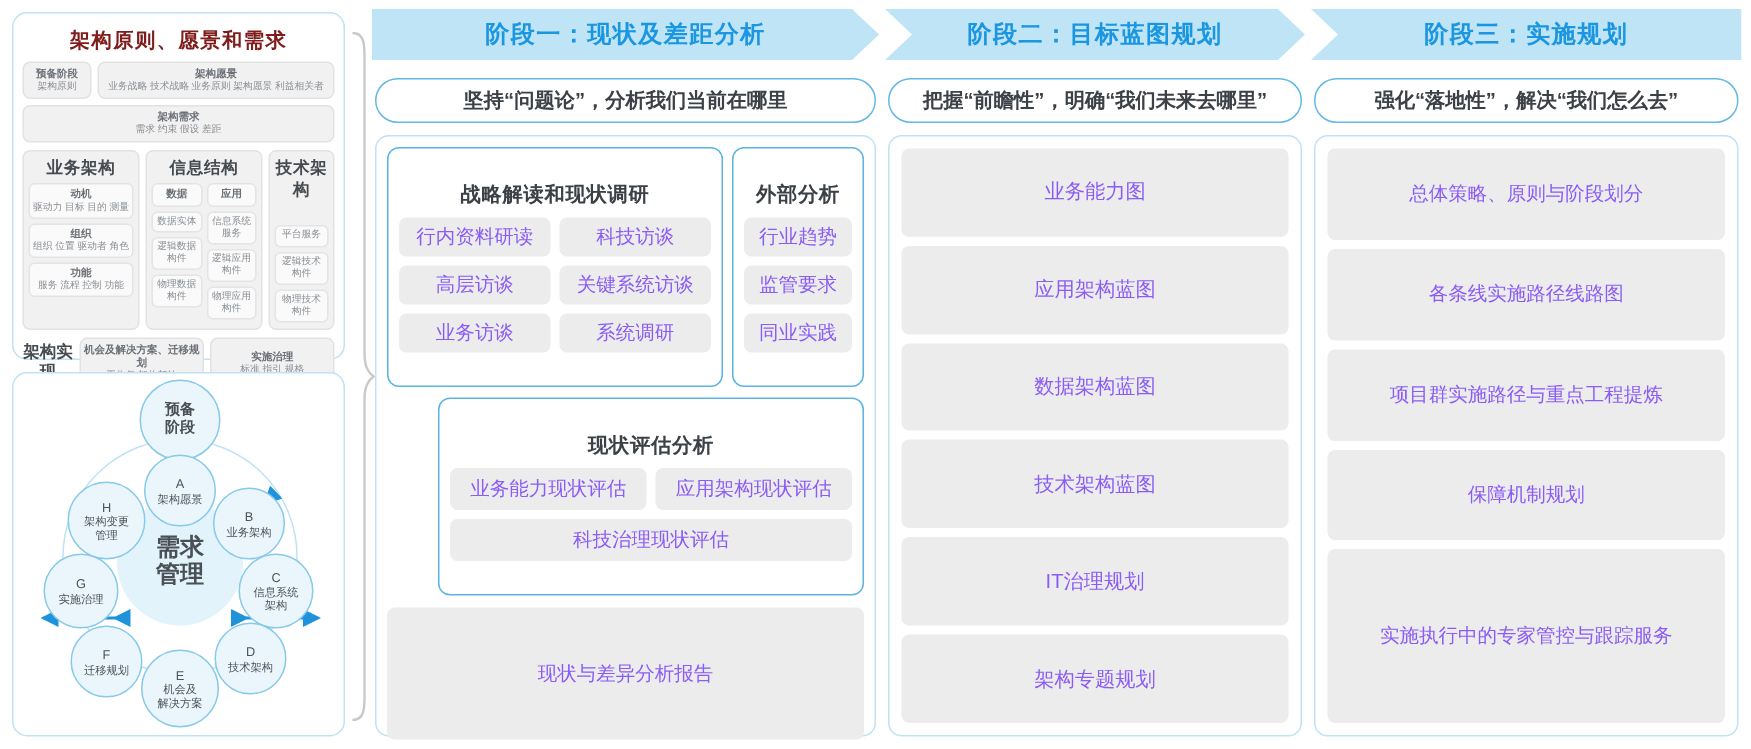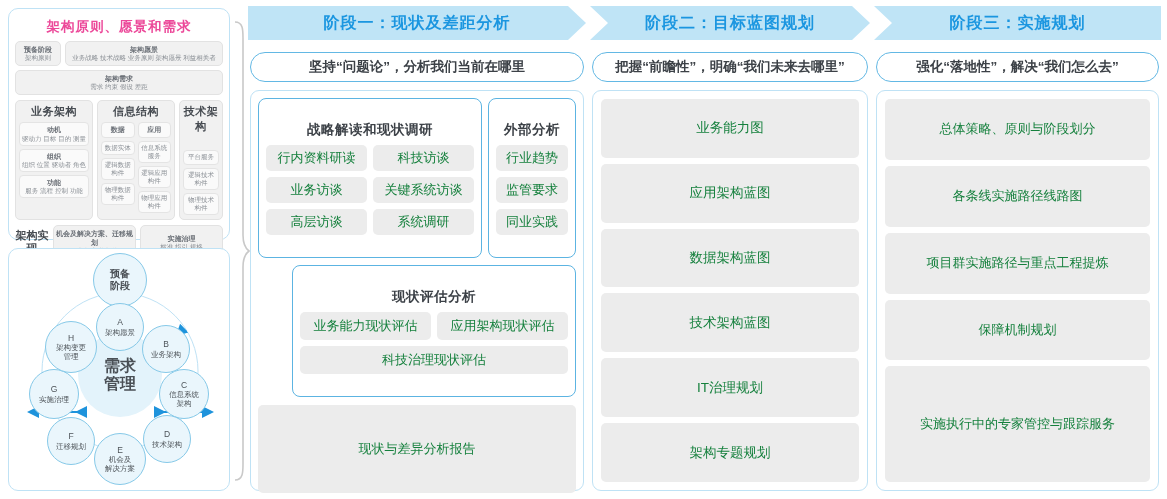--- a/index.html
+++ b/index.html
@@ -13,21 +13,21 @@
   
   #left-panel{position:absolute;left:8px;top:8px;width:222px;height:232px;
     border:1px solid #bfe2f5;border-radius:10px;background:#fff;box-sizing:border-box;padding:6px;}
   #adm-panel{position:absolute;left:8px;top:248px;width:222px;height:243px;
     border:1px solid #bfe2f5;border-radius:10px;background:#fff;box-sizing:border-box;}
 
   .gbox{background:#f1f1f1;border:1px solid #e2e2e2;border-radius:5px;box-sizing:border-box;}
   .tiny{font-size:6.5px;line-height:1.25;color:#8a8f95;text-align:center;}
   .tiny-b{font-size:7px;font-weight:bold;color:#6b7077;text-align:center;line-height:1.3;}
 
-  #arch-principles-title{font-size:13.5px;font-weight:bold;color:#ec4899;text-align:center;
+  #arch-principles-title{font-size:13.5px;font-weight:bold;color:#7f1d1d;text-align:center;
     letter-spacing:1px;margin:3px 0 5px 0;}
 
   #prep-row{display:flex;gap:4px;margin-bottom:4px;}
   #prep-stage{width:46px;padding:3px 1px;}
   #arch-vision-box{flex:1;padding:3px 2px;}
   #arch-req-box{padding:3px 2px;margin-bottom:5px;}
 
   #three-arch{display:flex;gap:4px;margin-bottom:5px;}
   .arch-col{background:#f1f1f1;border:1px solid #e2e2e2;border-radius:5px;padding:3px 3px 4px 3px;box-sizing:border-box;}
   .arch-col-title{font-size:11px;font-weight:bold;color:#464b51;text-align:center;margin-bottom:3px;letter-spacing:.5px;}
@@ -87,21 +87,21 @@
     box-sizing:border-box;}
   #pb1{left:250px;width:334px;height:401px;padding:7px;}
   #pb2{left:592px;width:276px;height:401px;padding:8px;}
   #pb3{left:876px;width:283px;height:401px;padding:8px;}
 
   .innerbox{border:1px solid #5cb4e2;border-radius:8px;background:#fff;box-sizing:border-box;padding:22px 7px;}
   .innerbox .ititle{font-size:13.5px;font-weight:bold;color:#3c4147;text-align:center;
     letter-spacing:.5px;margin-bottom:6px;}
 
   .chip{background:#ececec;border-radius:5px;display:flex;align-items:center;justify-content:center;
-    font-size:13px;color:#15803d;box-sizing:border-box;text-align:center;}
+    font-size:13px;color:#8b5cf6;box-sizing:border-box;text-align:center;}
 
   #p1-top{display:flex;gap:6px;}
   #p1-survey{flex:1;}
   #p1-survey .grid{display:flex;gap:6px;}
   #p1-survey .grid>div{flex:1;display:flex;flex-direction:column;gap:6px;}
   #p1-survey .chip{height:26px;}
   #p1-external{width:88px;}
   #p1-external .col{display:flex;flex-direction:column;gap:6px;}
   #p1-external .chip{height:26px;}
 
@@ -330,22 +330,22 @@
   <div class="phase-sub" id="ps3">强化“落地性”，解决“我们怎么去”</div>
 
   <div class="phase-body" id="pb1">
 
     <div id="p1-top">
       <div class="innerbox" id="p1-survey">
         <div class="ititle">战略解读和现状调研</div>
         <div class="grid">
           <div>
             <div class="chip">行内资料研读</div>
+            <div class="chip">高层访谈</div>
             <div class="chip">业务访谈</div>
-            <div class="chip">高层访谈</div>
           </div>
           <div>
             <div class="chip">科技访谈</div>
             <div class="chip">关键系统访谈</div>
             <div class="chip">系统调研</div>
           </div>
         </div>
       </div>
 
       <div class="innerbox" id="p1-external">

